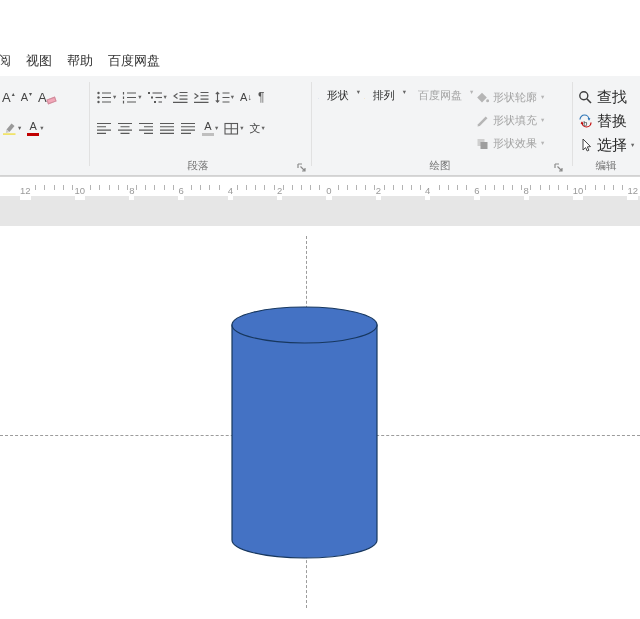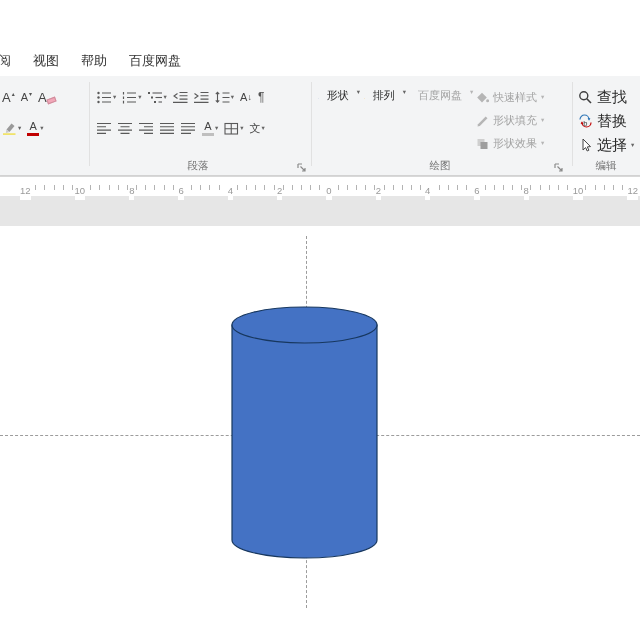--- a/index.html
+++ b/index.html
@@ -24,21 +24,21 @@
     font-size:13px; color:#333; font-family:inherit; padding:0;
   }
   .search-input::placeholder { color:#3d3d3d; opacity:1; }
 
   
   .menubar {
     position:absolute; top:46px; left:0; right:0; height:30px;
     display:flex; align-items:center; gap:15px; font-size:13px; color:#333;
     padding-left:2px; background:#fff;
   }
-  .menu-item { cursor:default; white-space:nowrap;margin-left:7px; }
+  .menu-item { cursor:default; white-space:nowrap; }
   .menu-item.cut { margin-left:-4px; }
 
   
   .ribbon {
     position:absolute; top:76px; left:0; right:0; height:100px;
     background:#f3f4f5; border-bottom:1px solid #d5d5d5;
   }
   .sep { position:absolute; top:6px; height:84px; width:1px; background:#e1e1e1; }
   .sep1 { left:89px; } .sep2 { left:311px; } .sep3 { left:572px; }
   .grp-label {
@@ -307,21 +307,21 @@
           <span class="lbl">百度网盘</span>
           <span class="chev">▾</span>
         </button>
       </div>
       <div class="mini-col">
         <button class="mini-btn">
           <svg width="13" height="12" viewBox="0 0 13 12">
             <path d="M6 0.8 L10.8 5.6 L6 10.4 L1.2 5.6 Z" fill="#b5b5b5"></path>
             <circle cx="11.6" cy="8.8" r="1.5" fill="#b5b5b5"></circle>
           </svg>
-          <span class="lbl">快速样式</span>
+          <span class="lbl">形状轮廓</span>
           <span class="chev">▾</span>
         </button>
         <button class="mini-btn">
           <svg width="13" height="12" viewBox="0 0 13 12">
             <path d="M1.5 11.5 L3.8 11 L11.5 3.3 L9.7 1.5 L2 9.2 Z" fill="#b5b5b5"></path>
           </svg>
           <span class="lbl">形状填充</span>
           <span class="chev">▾</span>
         </button>
         <button class="mini-btn">

